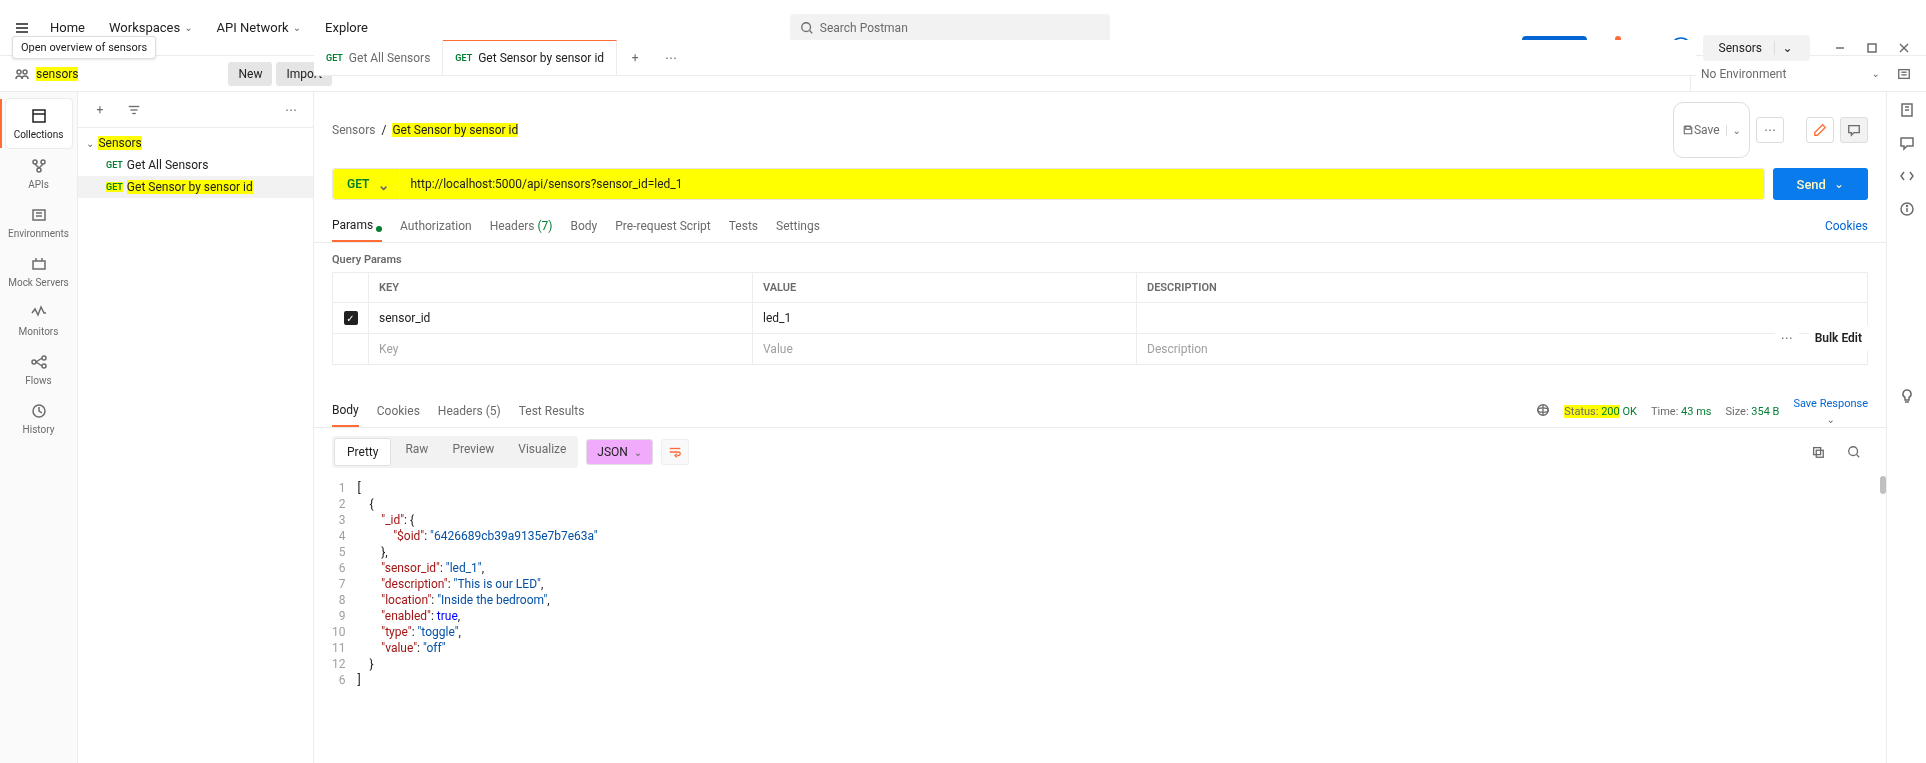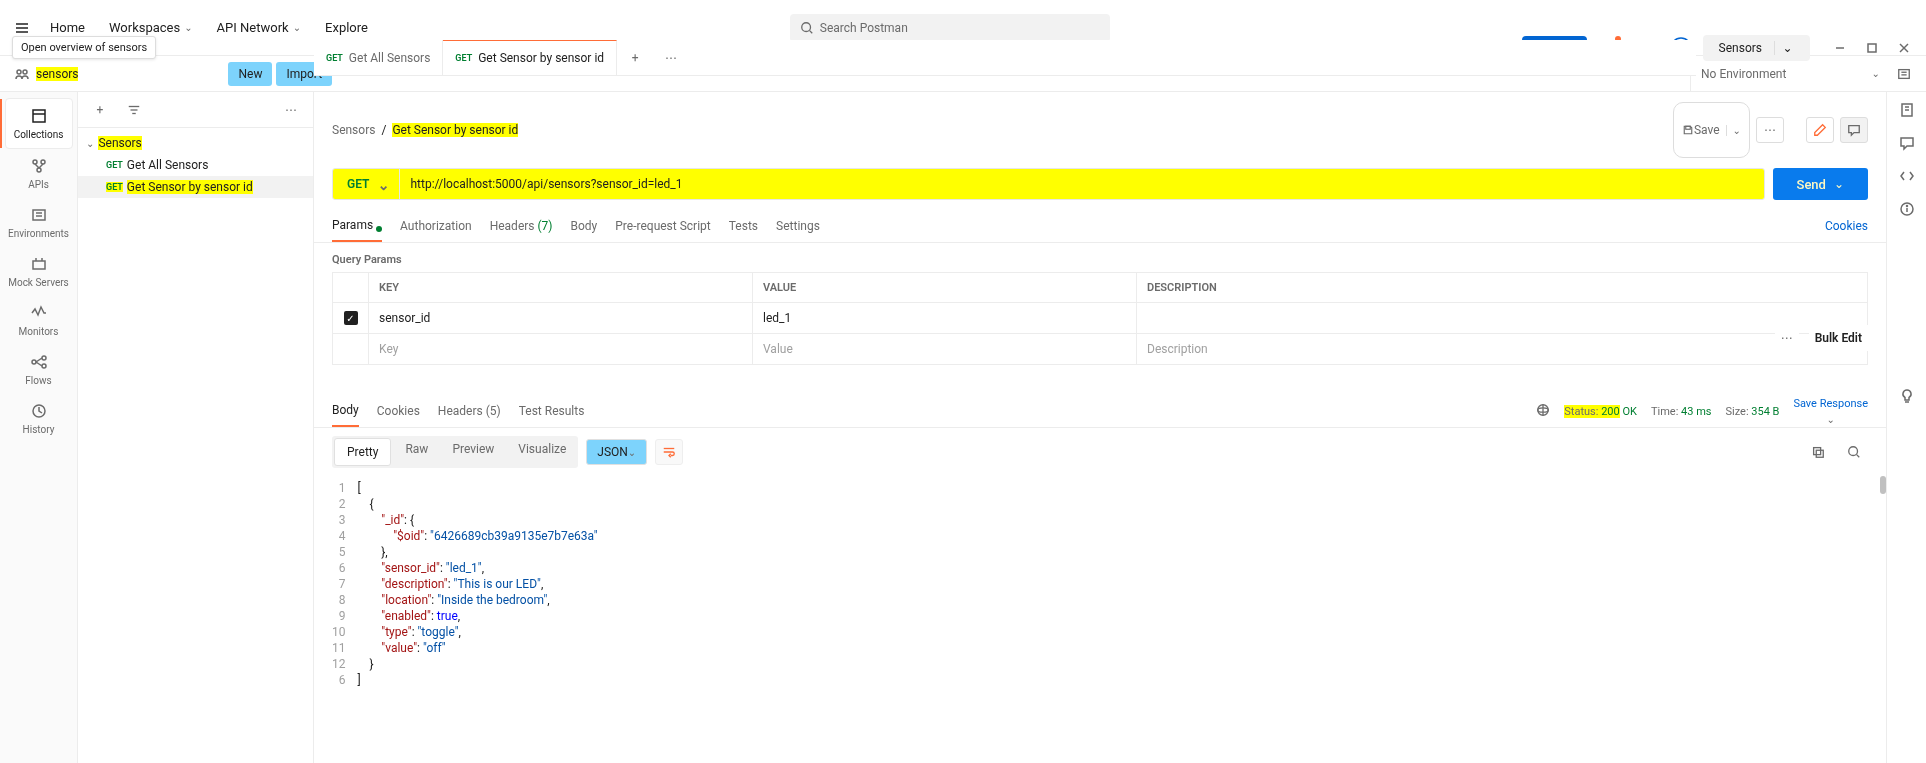--- a/index.html
+++ b/index.html
@@ -22,21 +22,21 @@
 .upgrade-chev { width:20px; display:flex; align-items:center; justify-content:center; border-left:1px solid #ddd; margin-left:4px; padding-left:6px;}
 .win-controls { display: flex; gap: 4px; margin-left: 8px; }
 
 
 .tooltip { position: absolute; top: 36px; left: 12px; background: #fff; border: 1px solid #ddd; border-radius: 3px; padding: 4px 8px; font-size: 11px; color: #212121; z-index: 100; box-shadow: 0 1px 3px rgba(0,0,0,0.1);}
 
 
 .wsbar { height: 36px; display: flex; align-items: center; padding: 0 8px; border-bottom: 1px solid #ececec; }
 .ws-name { display: flex; align-items: center; gap: 6px; padding: 4px 6px; }
 .ws-icon { color: #6b6b6b; }
-.pill-btn { background: #7dd3fc; padding: 5px 10px; border-radius: 3px; cursor: pointer; font-size: 12px; margin-left: 4px; }
+.pill-btn { background: #e5e5e5; padding: 5px 10px; border-radius: 3px; cursor: pointer; font-size: 12px; margin-left: 4px; }
 .env-select { margin-left: auto; display: flex; align-items: center; padding: 0 10px; color: #6b6b6b; cursor: pointer; width: 200px; justify-content: space-between; border-left: 1px solid #ececec; height: 100%; }
 
 
 .main { display: flex; height: calc(100vh - 76px); }
 
 
 .leftrail { width: 78px; border-right: 1px solid #ececec; display: flex; flex-direction: column; align-items: center; padding-top: 6px; background: #fafafa;}
 .rail-item { width: 68px; padding: 8px 0; display: flex; flex-direction: column; align-items: center; gap: 4px; cursor: pointer; color: #6b6b6b; font-size: 10px; border-radius: 4px; }
 .rail-item.active { background: #fff; color: #212121; border: 1px solid #ececec; position: relative; }
 .rail-item.active::before { content:''; position:absolute; left:-6px; top:0; bottom:0; width:2px; background:#ff6c37; }
@@ -107,21 +107,21 @@
 .resp-tabs { margin-top: 30px; padding: 0 18px; display: flex; gap: 18px; border-bottom: 1px solid #ececec; align-items: center; }
 .resp-status { margin-left: auto; display: flex; gap: 14px; align-items: center; font-size: 11px; color: #6b6b6b; }
 .resp-status .label { color: #6b6b6b; }
 .resp-status .val-green { color: #007f31; }
 .save-resp { color: #0265d2; cursor: pointer; display:flex; align-items:center; gap:4px;flex-direction:column;}
 
 .resp-toolbar { padding: 8px 18px; display: flex; gap: 0; align-items: center; }
 .tb-group { display: flex; background: #f2f2f2; border-radius: 3px; overflow: hidden; }
 .tb-btn { padding: 6px 12px; cursor: pointer; color: #6b6b6b; font-size: 12px; }
 .tb-btn.active { background: #fff; color: #212121; border: 1px solid #e0e0e0; border-radius:3px; margin:2px;}
-.tb-select { margin-left: 8px; border: 1px solid #e0e0e0; padding: 5px 10px; border-radius: 3px; display: flex; align-items: center; gap: 0; cursor: pointer; background:#7dd3fc; font-size:12px;}
+.tb-select { margin-left: 8px; border: 1px solid #e0e0e0; padding: 5px 10px; border-radius: 3px; display: flex; align-items: center; gap: 6px; cursor: pointer; background:#f0abfc; font-size:12px;}
 .tb-icon-btn { margin-left:8px; width:28px; height:26px; display:flex; align-items:center; justify-content:center; background:#f9f9f9; border:1px solid #eee; border-radius:3px; color:#ff6c37; cursor:pointer;}
 .resp-toolbar .spacer { flex:1; }
 .resp-right-icons { display:flex; gap:8px;}
 
 
 .json-view { padding: 4px 18px 20px; font-family: Menlo, Consolas, monospace; font-size: 12px; display: flex; position:relative;}
 .gutter { color: #a0a0a0; text-align: right; padding-right: 12px; user-select: none; }
 .gutter div { height: 16px; line-height: 16px; }
 .code { flex: 1; }
 .code div { height: 16px; line-height: 16px; white-space: pre; }

